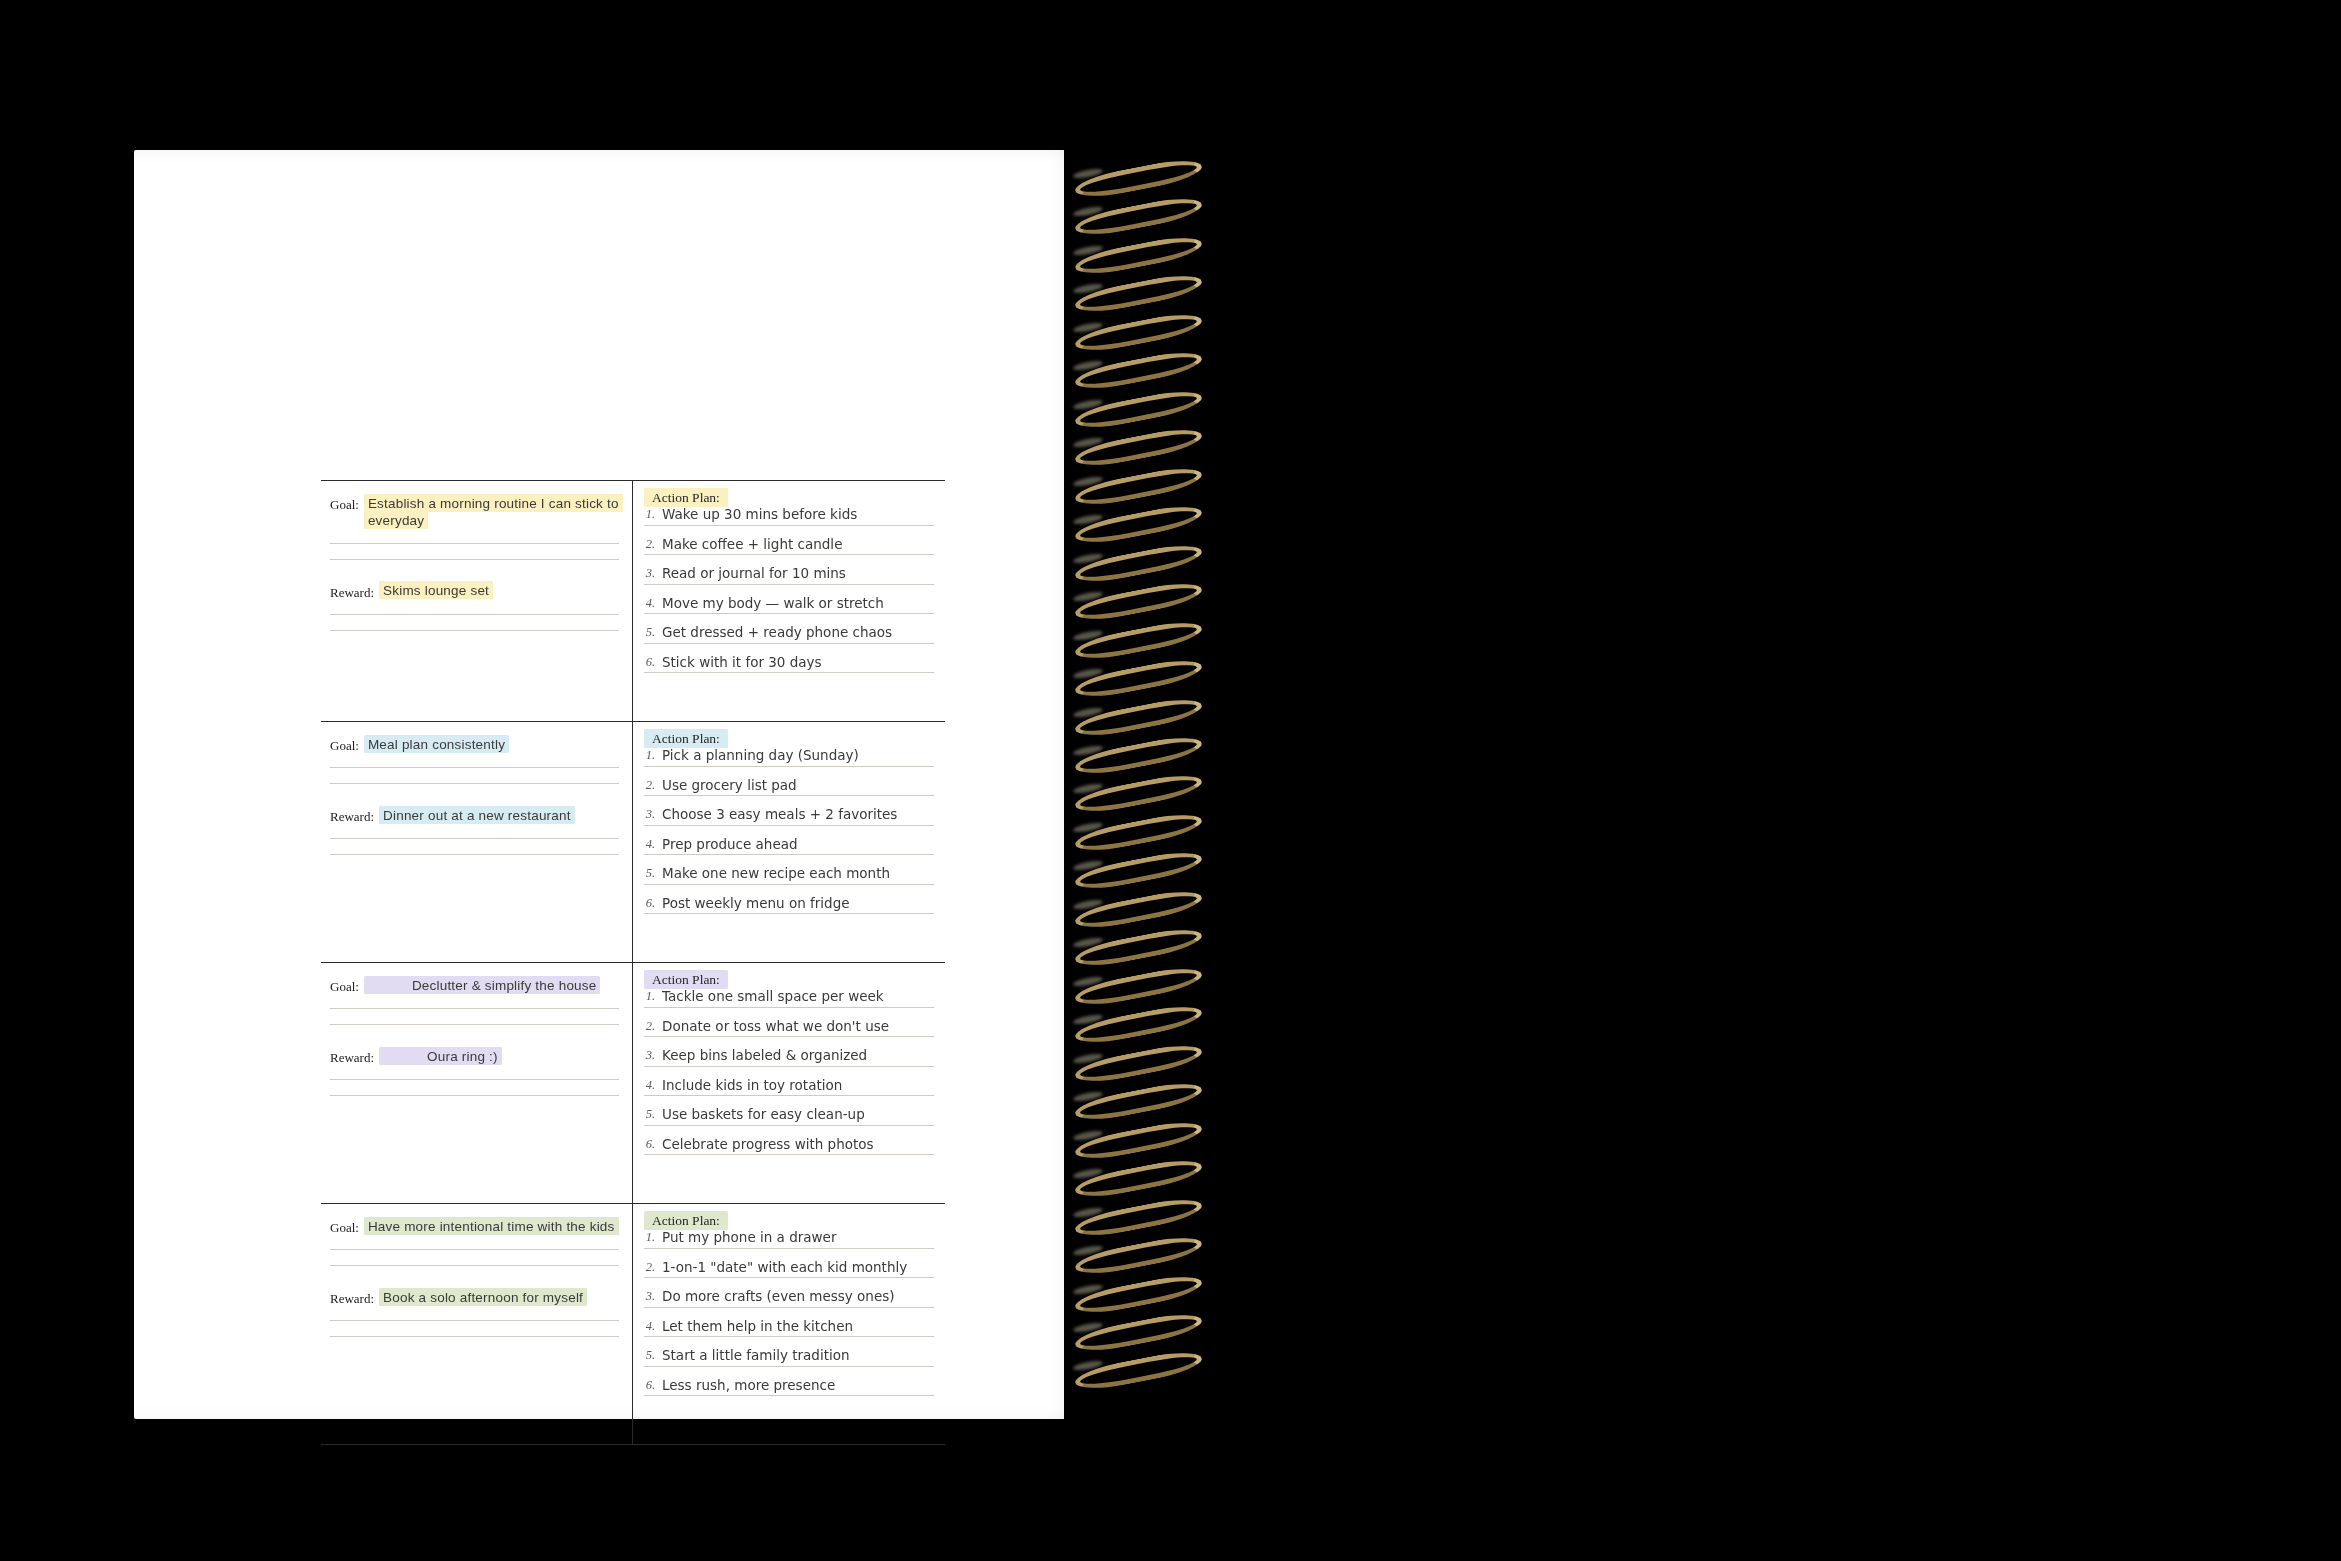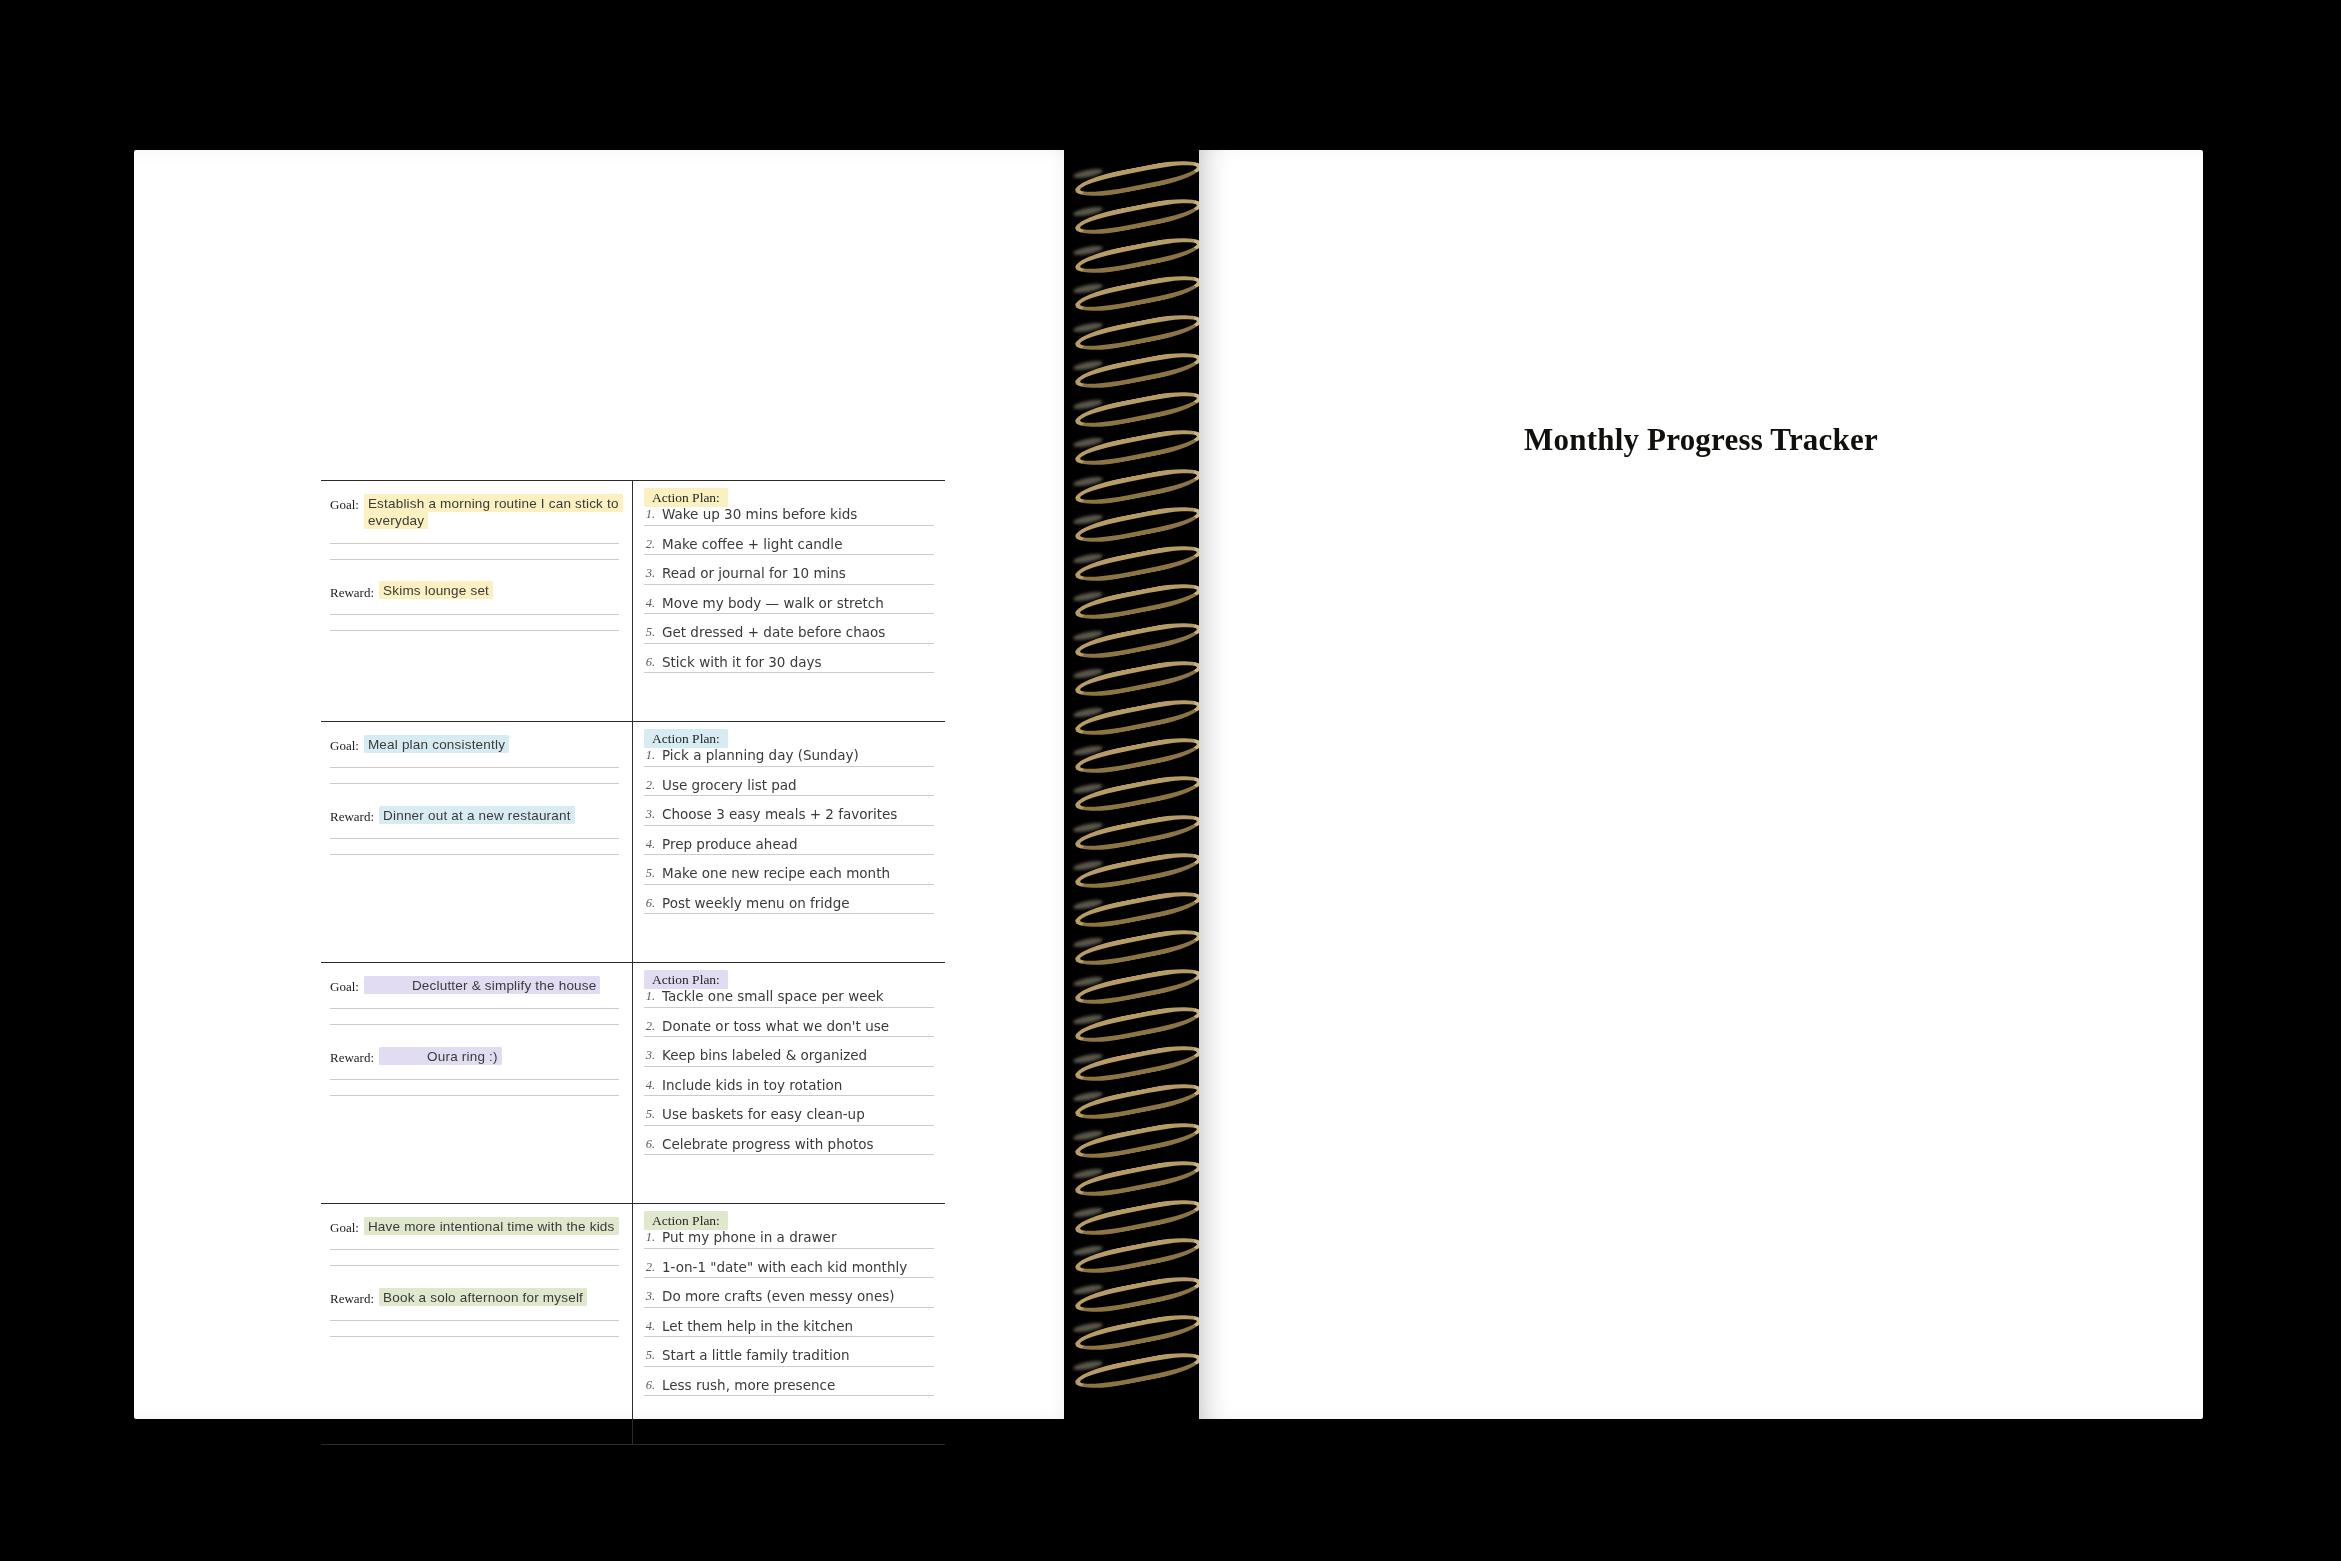--- a/index.html
+++ b/index.html
@@ -242,21 +242,21 @@
               <span class="ap-num">2.</span>
               <span class="ap-text">Make coffee + light candle</span>
             </div><div class="ap-item">
               <span class="ap-num">3.</span>
               <span class="ap-text">Read or journal for 10 mins</span>
             </div><div class="ap-item">
               <span class="ap-num">4.</span>
               <span class="ap-text">Move my body — walk or stretch</span>
             </div><div class="ap-item">
               <span class="ap-num">5.</span>
-              <span class="ap-text">Get dressed + date before chaos</span>
+              <span class="ap-text">Get dressed + ready phone chaos</span>
             </div><div class="ap-item">
               <span class="ap-num">6.</span>
               <span class="ap-text">Stick with it for 30 days</span>
             </div></div>
         </div>
         <div class="goal-block">
           <div class="goal-left">
             <div class="lab-row">
               <span class="lab">Goal:</span>
               <div class="hand"><span class="hl hl-blue">Meal plan consistently</span></div>
@@ -394,19 +394,15 @@
         <div class="coil" style="top: 977px;"></div>
         <div class="coil" style="top: 1015px;"></div>
         <div class="coil" style="top: 1054px;"></div>
         <div class="coil" style="top: 1092px;"></div>
         <div class="coil" style="top: 1131px;"></div>
         <div class="coil" style="top: 1169px;"></div>
         <div class="coil" style="top: 1207px;"></div>
       </div>
   </div>
 
-  <div class="page page-right">
-    <div class="page-title tracker-title">Monthly Progress Tracker</div>
-
-  </div>
 
 </div>
 
 
 </body></html>

